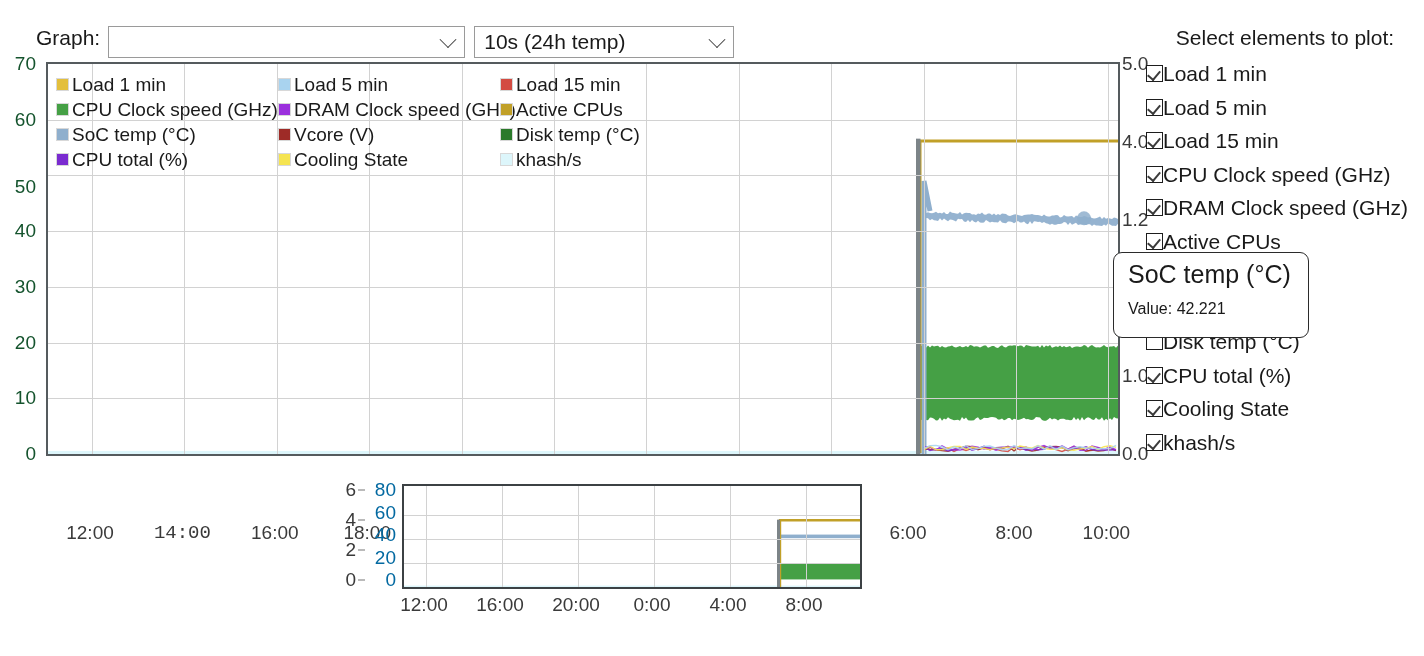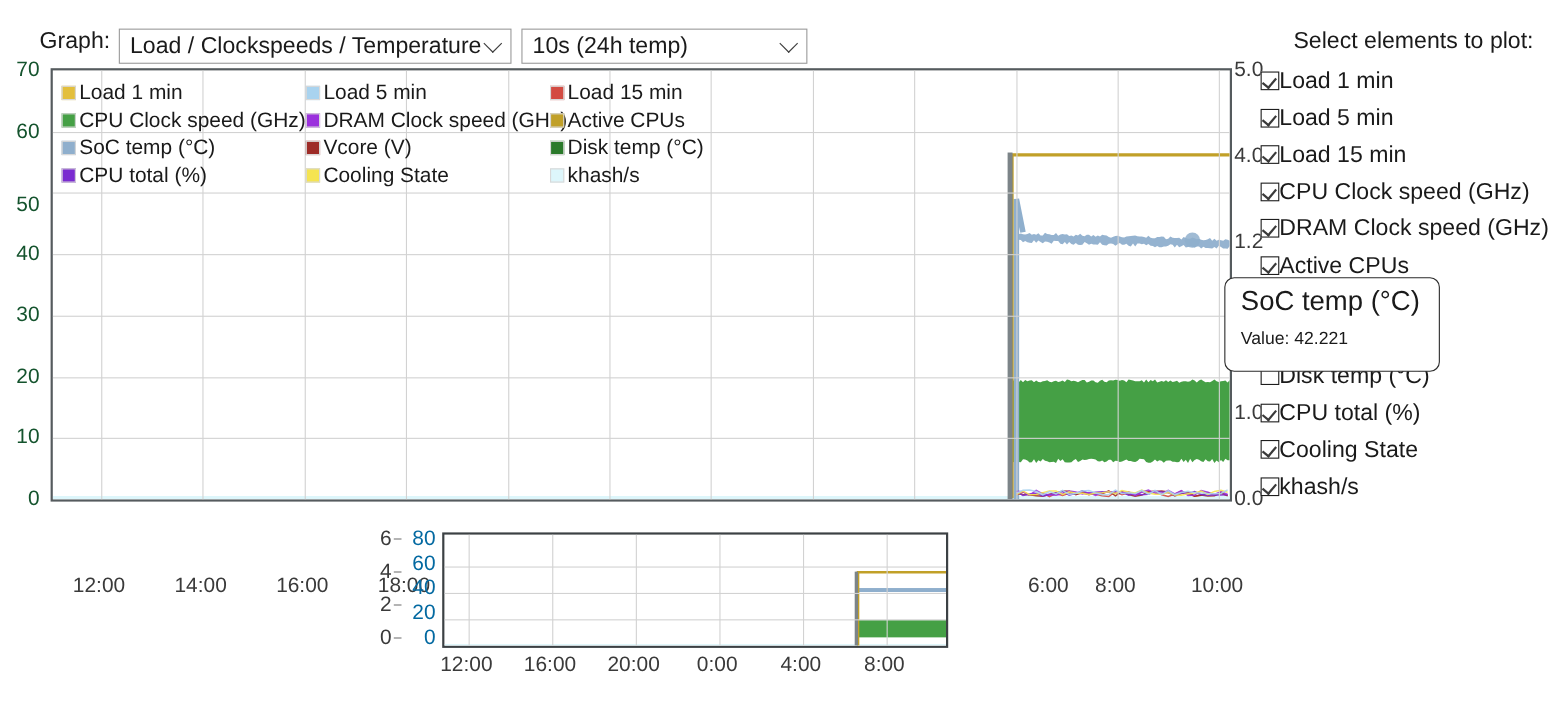--- a/index.html
+++ b/index.html
@@ -144,21 +144,20 @@
   #nav-x{position:absolute;left:402px;top:112px;width:460px;height:24px;}
   #nav-x div{position:absolute;font-size:19px;color:#3a3a3a;transform:translateX(-50%);white-space:nowrap;}
 </style>
 </head>
 <body>
 
 <div id="controls">
   <span id="graph-label">Graph:</span>
 
   <div class="select-box" id="select-graph">
-    <span>Load / Clockspeeds / Temperature</span>
     <span class="chev"></span>
   </div>
 
   <div class="select-box" id="select-interval">
     <span>10s (24h temp)</span>
     <span class="chev"></span>
   </div>
 </div>
 
 <div id="chart-wrap">
@@ -269,29 +268,29 @@
       <div class="gridv" style="left: 598.4px;"></div>
       <div class="gridv" style="left: 690.8px;"></div>
       <div class="gridv" style="left: 783.2px;"></div>
       <div class="gridv" style="left: 875.6px;"></div>
       <div class="gridv" style="left: 968px;"></div>
       <div class="gridv" style="left: 1060.4px;"></div>
     </div>
 
   <div id="xlabels">
       <div style="left: 44px;">12:00</div>
-      <div style="left: 136.4px;">14:00</div>
+      <div style="left: 136.4px; font-family: Liberation Mono, monospace;">14:00</div>
       <div style="left: 228.8px;">16:00</div>
       <div style="left: 321.2px;">18:00</div>
       <div style="left: 413.6px;">20:00</div>
       <div style="left: 506px;">22:00</div>
       <div style="left: 598.4px;">0:00</div>
       <div style="left: 690.8px;">2:00</div>
       <div style="left: 783.2px;">4:00</div>
-      <div style="left: 907px;">6:00</div>
+      <div style="left: 862px;">6:00</div>
       <div style="left: 968px;">8:00</div>
       <div style="left: 1060.4px;">10:00</div>
     </div>
 </div>
 
 <div id="checks">
   <div id="checks-title">Select elements to plot:</div>
   <div id="checks-list">
       <div class="chk-row">
         <span class="chk on"></span>

